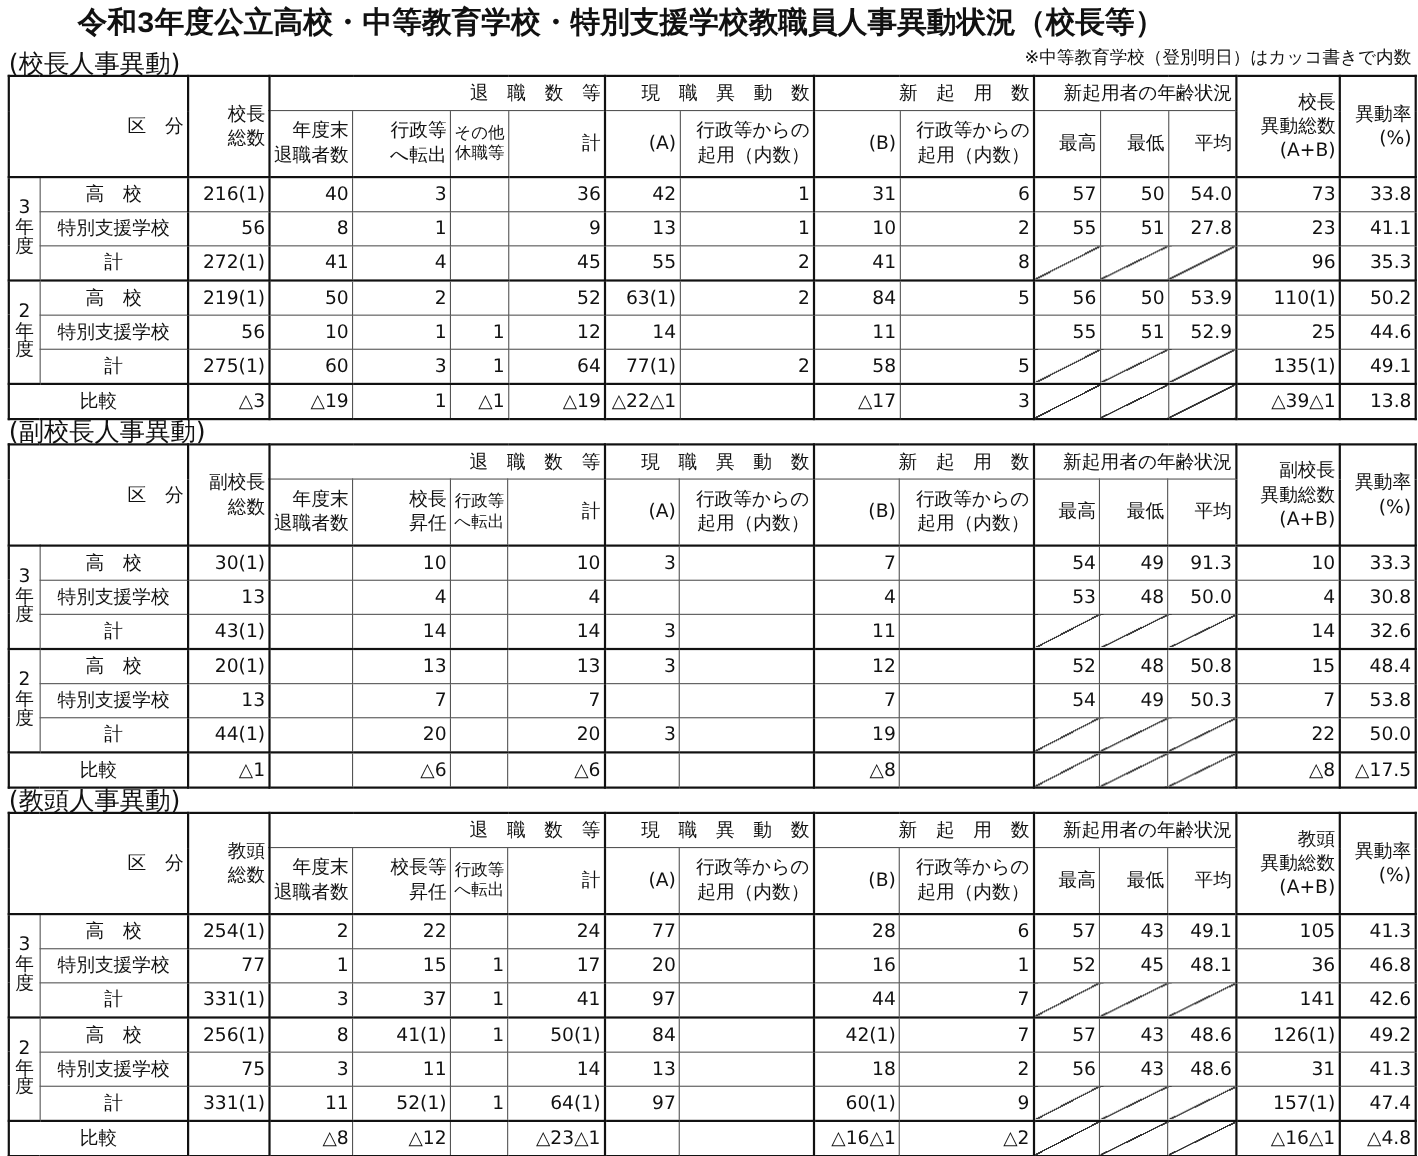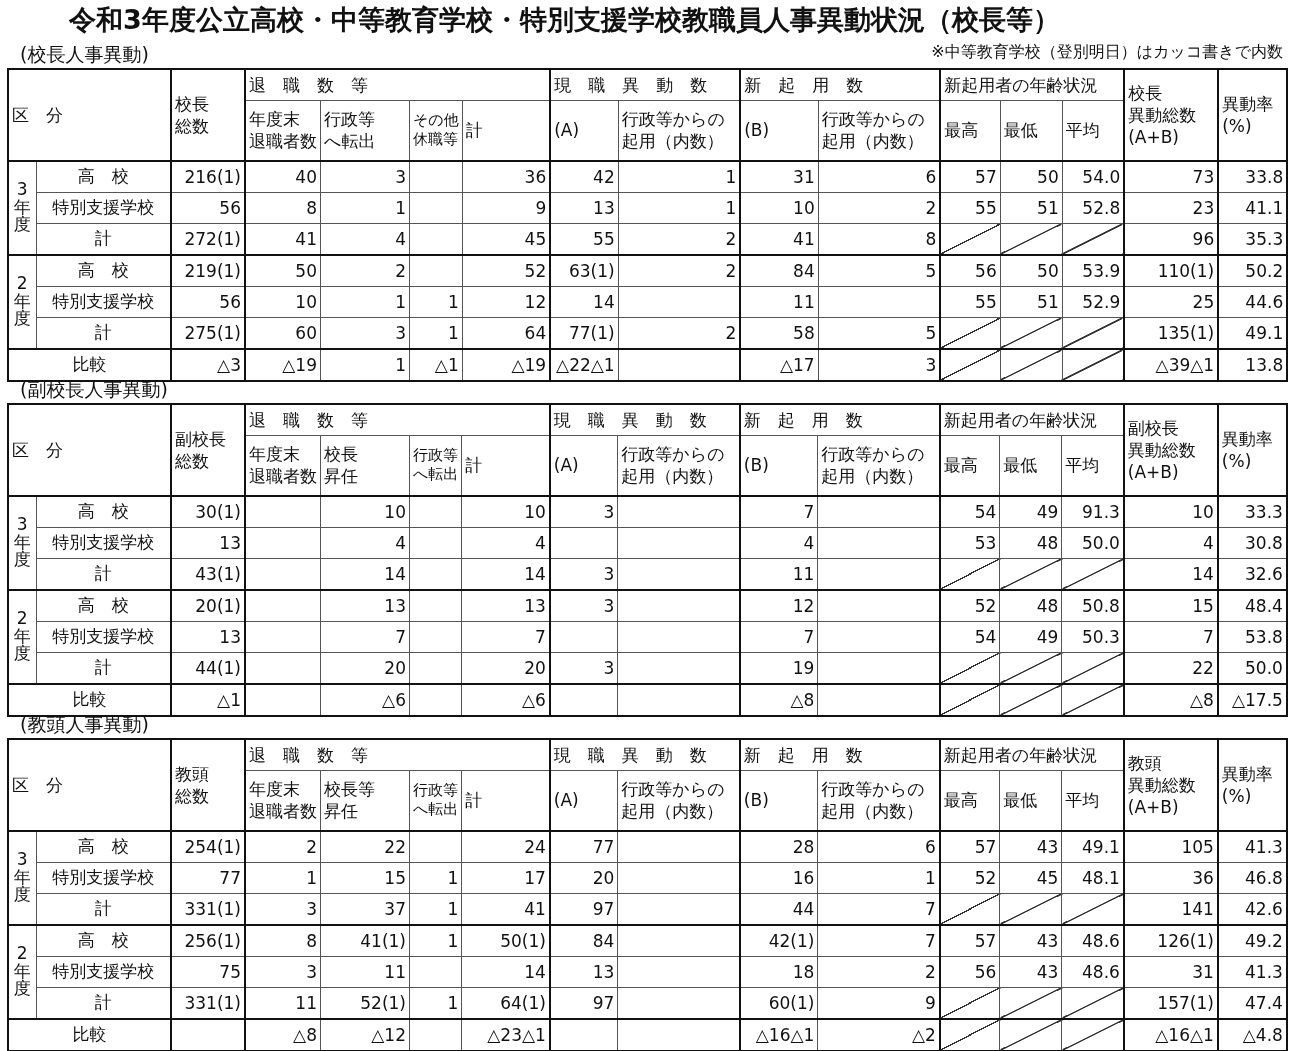--- a/index.html
+++ b/index.html
@@ -1,26 +1,26 @@
 <!DOCTYPE html>
 <html><head>
 <meta charset="utf-8">
 <style>
   html, body { margin:0; padding:0; background:#ffffff; }
   body { width:1289px; height:1051px; position:relative; overflow:hidden;
          font-family: "DejaVu Sans", "Liberation Sans", sans-serif; color:#111; }
   .title { position:absolute; left:0; top:2px; width:1129px; text-align:center;
-           font-size:27px; font-weight:bold; letter-spacing:0px; }
-  .section-label { position:absolute; left:20px; font-size:19px; }
+           font-size:27px; font-weight:bold; letter-spacing:0px;font-family:Liberation Mono, monospace; }
+  .section-label { position:absolute; left:8px; font-size:23px; }
   .note { position:absolute; right:6px; top:42px; font-size:16px; }
   table.t { position:absolute; left:7px; border-collapse:collapse; table-layout:fixed;
             font-size:17px; }
   table.t td, table.t th { border:1px solid #555; padding:0 3px; height:30px;
             overflow:hidden; white-space:nowrap; font-weight:normal; }
-  table.t th { text-align:left; font-size:17px; line-height:1.3; }
+  table.t th { text-align:right; font-size:17px; line-height:1.3; }
   table.t th.small { font-size:15px; }
   table.t td.num { text-align:right; }
   table.t td.lbl { text-align:center; }
   table.t td.year { text-align:center; font-size:17px; line-height:1.05; padding:0; white-space:normal; }
   .bl { border-left:2px solid #111 !important; }
   .br { border-right:2px solid #111 !important; }
   .bt { border-top:2px solid #111 !important; }
   .bb { border-bottom:2px solid #111 !important; }
   td.diag { background:
      linear-gradient(to top right, transparent calc(50% - 0.7px), #333 calc(50% - 0.7px), #333 calc(50% + 0.7px), transparent calc(50% + 0.7px));
@@ -101,21 +101,21 @@
           <td class="num  ">8</td>
           <td class="num  ">1</td>
           <td class="num  "></td>
           <td class="num br ">9</td>
           <td class="num  ">13</td>
           <td class="num br ">1</td>
           <td class="num  ">10</td>
           <td class="num br ">2</td>
           <td class="num  ">55</td>
           <td class="num  ">51</td>
-          <td class="num br ">52.8</td>
+          <td class="num br ">27.8</td>
           <td class="num br ">23</td>
           <td class="num br ">41.1</td>
         </tr>
         <tr>
           <td class="lbl br bb">計</td>
           <td class="num br bb">272(1)</td>
           <td class="num  bb">41</td>
           <td class="num  bb">4</td>
           <td class="num  bb"></td>
           <td class="num br bb">45</td>

